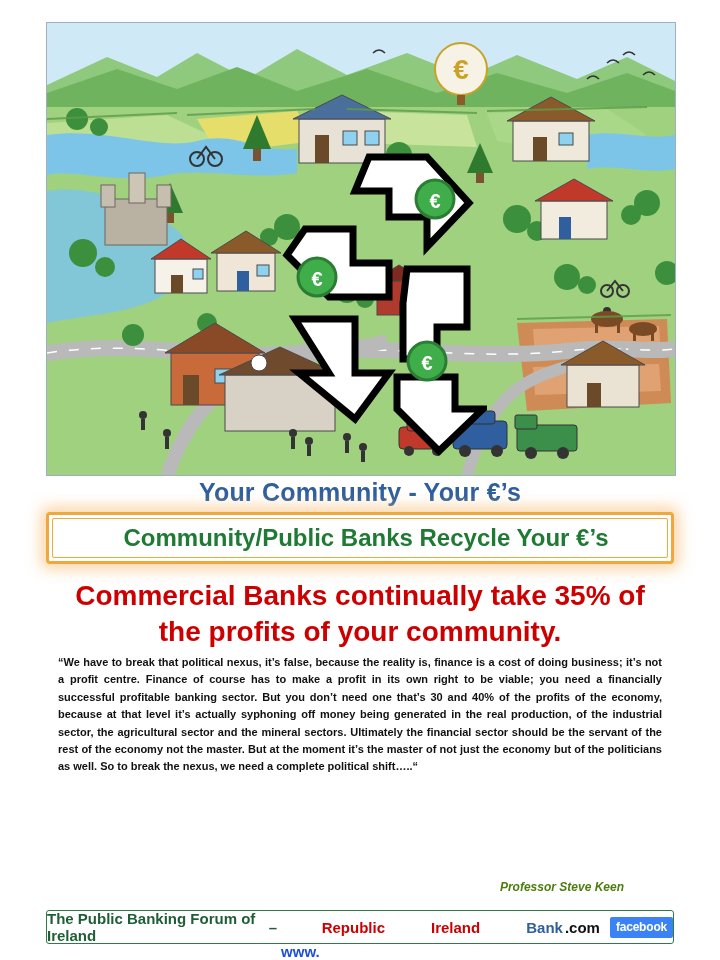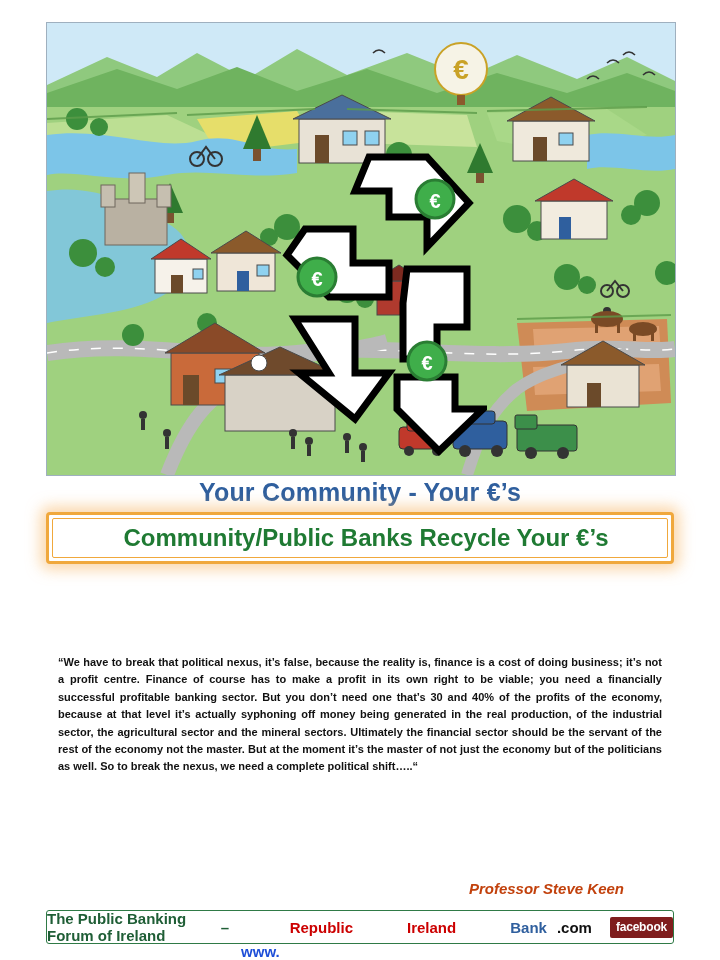--- a/index.html
+++ b/index.html
@@ -104,54 +104,54 @@
     line-height: 1.58;
   }
   .attribution {
     position: absolute;
     left: 58px;
     top: 880px;
     width: 604px;
     text-align: right;
     padding-right: 38px;
     box-sizing: border-box;
-    font-size: 15px;
+    font-size: 12px;
     font-style: italic;
     font-weight: bold;
-    color: #c2410c;
+    color: #4d7c0f;
   }
 
   
   .footer {
     position: absolute;
     left: 46px;
     top: 910px;
     width: 628px;
     height: 34px;
     box-sizing: border-box;
     border: 1px solid #2f7a46;
     border-radius: 3px;
     background: #ffffff;
     display: flex;
     align-items: center;
     justify-content: center;
-    gap: 10px;
+    gap: 2px;
     font-size: 15px;
     font-weight: bold;
   }
   .f-name { color: #1f5e36; }
   .f-dash { color: #1f5e36; padding: 0 2px; }
   .f-www { color: #1d4ed8; margin-top: 48px; }
   .f-rep { color: #cc0000; }
   .f-ire { color: #cc0000; margin-left: 44px; }
   .f-bank { color: #2f5f9e; margin-left: 44px; }
   .f-com { color: #111111; }
   .fb {
     margin-left: 8px;
-    background: #7f1d1d;
+    background: #3b82f6;
     color: #ffffff;
     font-size: 12px;
     font-weight: bold;
     padding: 3px 6px 4px 6px;
     border-radius: 2px;
     letter-spacing: -0.2px;
   }
 
   
   .recycle {
@@ -393,20 +393,24 @@
   </div>
 
   <div class="caption">Your Community - Your €’s</div>
 
   <div class="hl-outer">
     <div class="hl-inner">
       <span class="hl-text">Community/Public Banks Recycle Your €’s</span>
     </div>
   </div>
 
+  <div class="headline">
+    <div>Commercial Banks continually take 35% of</div>
+    <div>the profits of your community.</div>
+  </div>
 
   <div class="quote">“We have to break that political nexus, it’s false, because the reality is, finance is a cost of doing business; it’s not a profit centre. Finance of course has to make a profit in its own right to be viable; you need a financially successful profitable banking sector. But you don’t need one that’s 30 and 40% of the profits of the economy, because at that level it’s actually syphoning off money being generated in the real production, of the industrial sector, the agricultural sector and the mineral sectors. Ultimately the financial sector should be the servant of the rest of the economy not the master. But at the moment it’s the master of not just the economy but of the politicians as well. So to break the nexus, we need a complete political shift…..“</div>
   <div class="attribution">Professor Steve Keen</div>
 
   <div class="footer">
     <span class="f-name">The Public Banking Forum of Ireland</span>
     <span class="f-dash">–</span>
     <span class="f-www">www.</span>
     <span class="f-rep">Republic</span>
     <span class="f-ire">Ireland</span>

